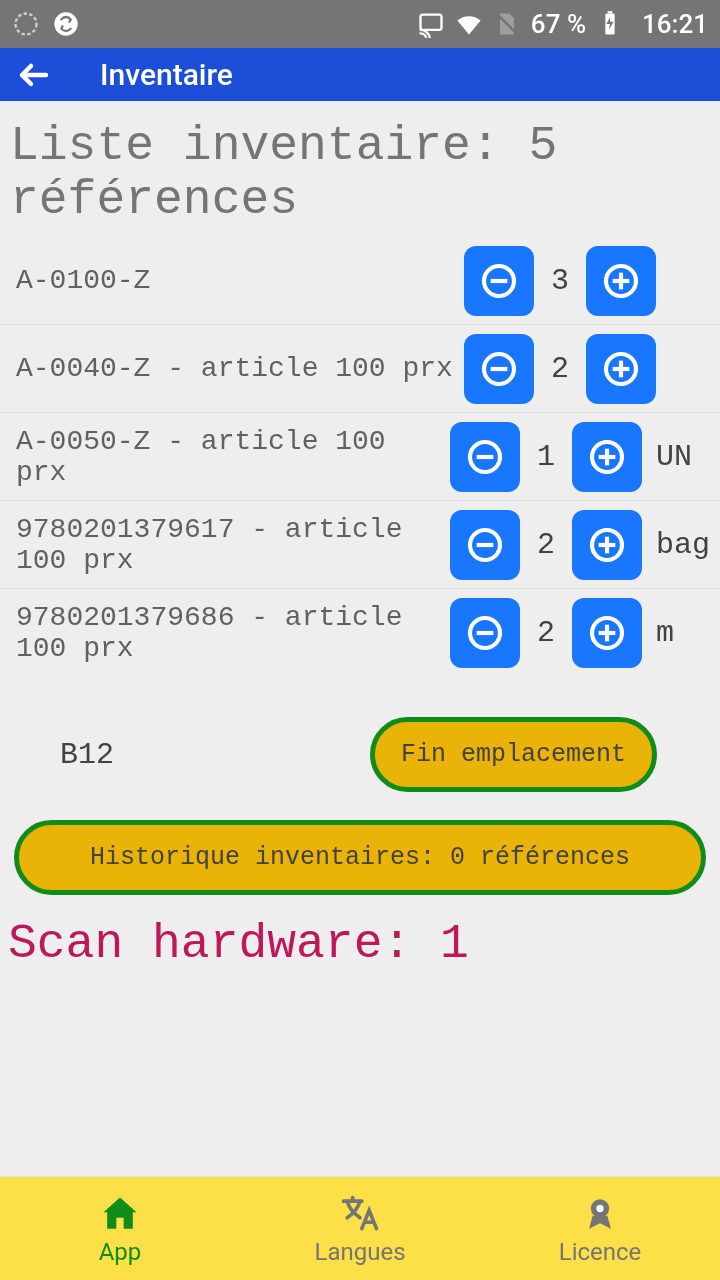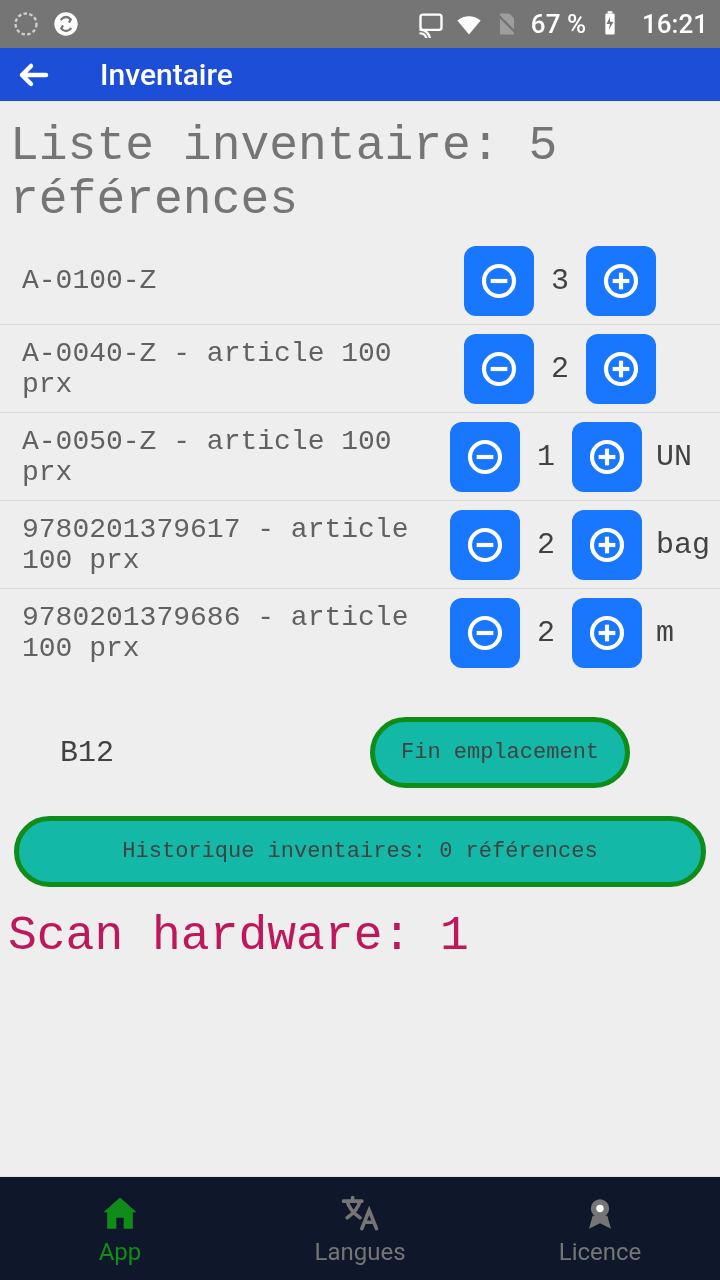--- a/index.html
+++ b/index.html
@@ -56,21 +56,21 @@
     font-size: 48px;
     color: #757575;
     padding: 6px 10px 10px 10px;
     font-weight: 400;
   }
 
   .list {}
   .row {
     display: flex;
     align-items: center;
-    padding: 8px 10px 8px 22px;
+    padding: 8px 10px 8px 16px;
     border-bottom: 1px solid #d9d9d9;
     min-height: 88px;
     gap: 10px;
   }
   .list .row:last-child { border-bottom: none; }
   .row .label {
     flex: 1;
     font-size: 28px;
     color: #616161;
   }
@@ -112,44 +112,44 @@
   .loc {
     font-size: 30px;
     color: #424242;
     flex: 0 0 auto;
     width: 290px;
   }
   .pillbtn {
     border: 5px solid #0f8d18;
     border-radius: 50px;
     padding: 18px 26px;
-    font-size: 22px;
-    color: #424242;
-    background: #14b8a6;
+    font-size: 25px;
+    color: #424242;
+    background: #eab308;
     text-align: center;
   }
   .pillwide {
     margin: 18px 14px 0 14px;
   }
 
   .scanhead {
     font-size: 48px;
     color: #be185d;
     padding: 22px 8px 4px 8px;
   }
   .scanline {
     font-size: 28px;
     color: #424242;
     padding: 0 8px;
   }
 
   
   .bottomnav {
     height: 104px;
-    background: #0f172a;
+    background: #fde047;
     display: flex;
     border-top: 1px solid #e2e2e2;
     justify-content: flex-end;
   }
   .navitem {
     flex: 1;
     display: flex;
     flex-direction: column;
     align-items: center;
     justify-content: center;

